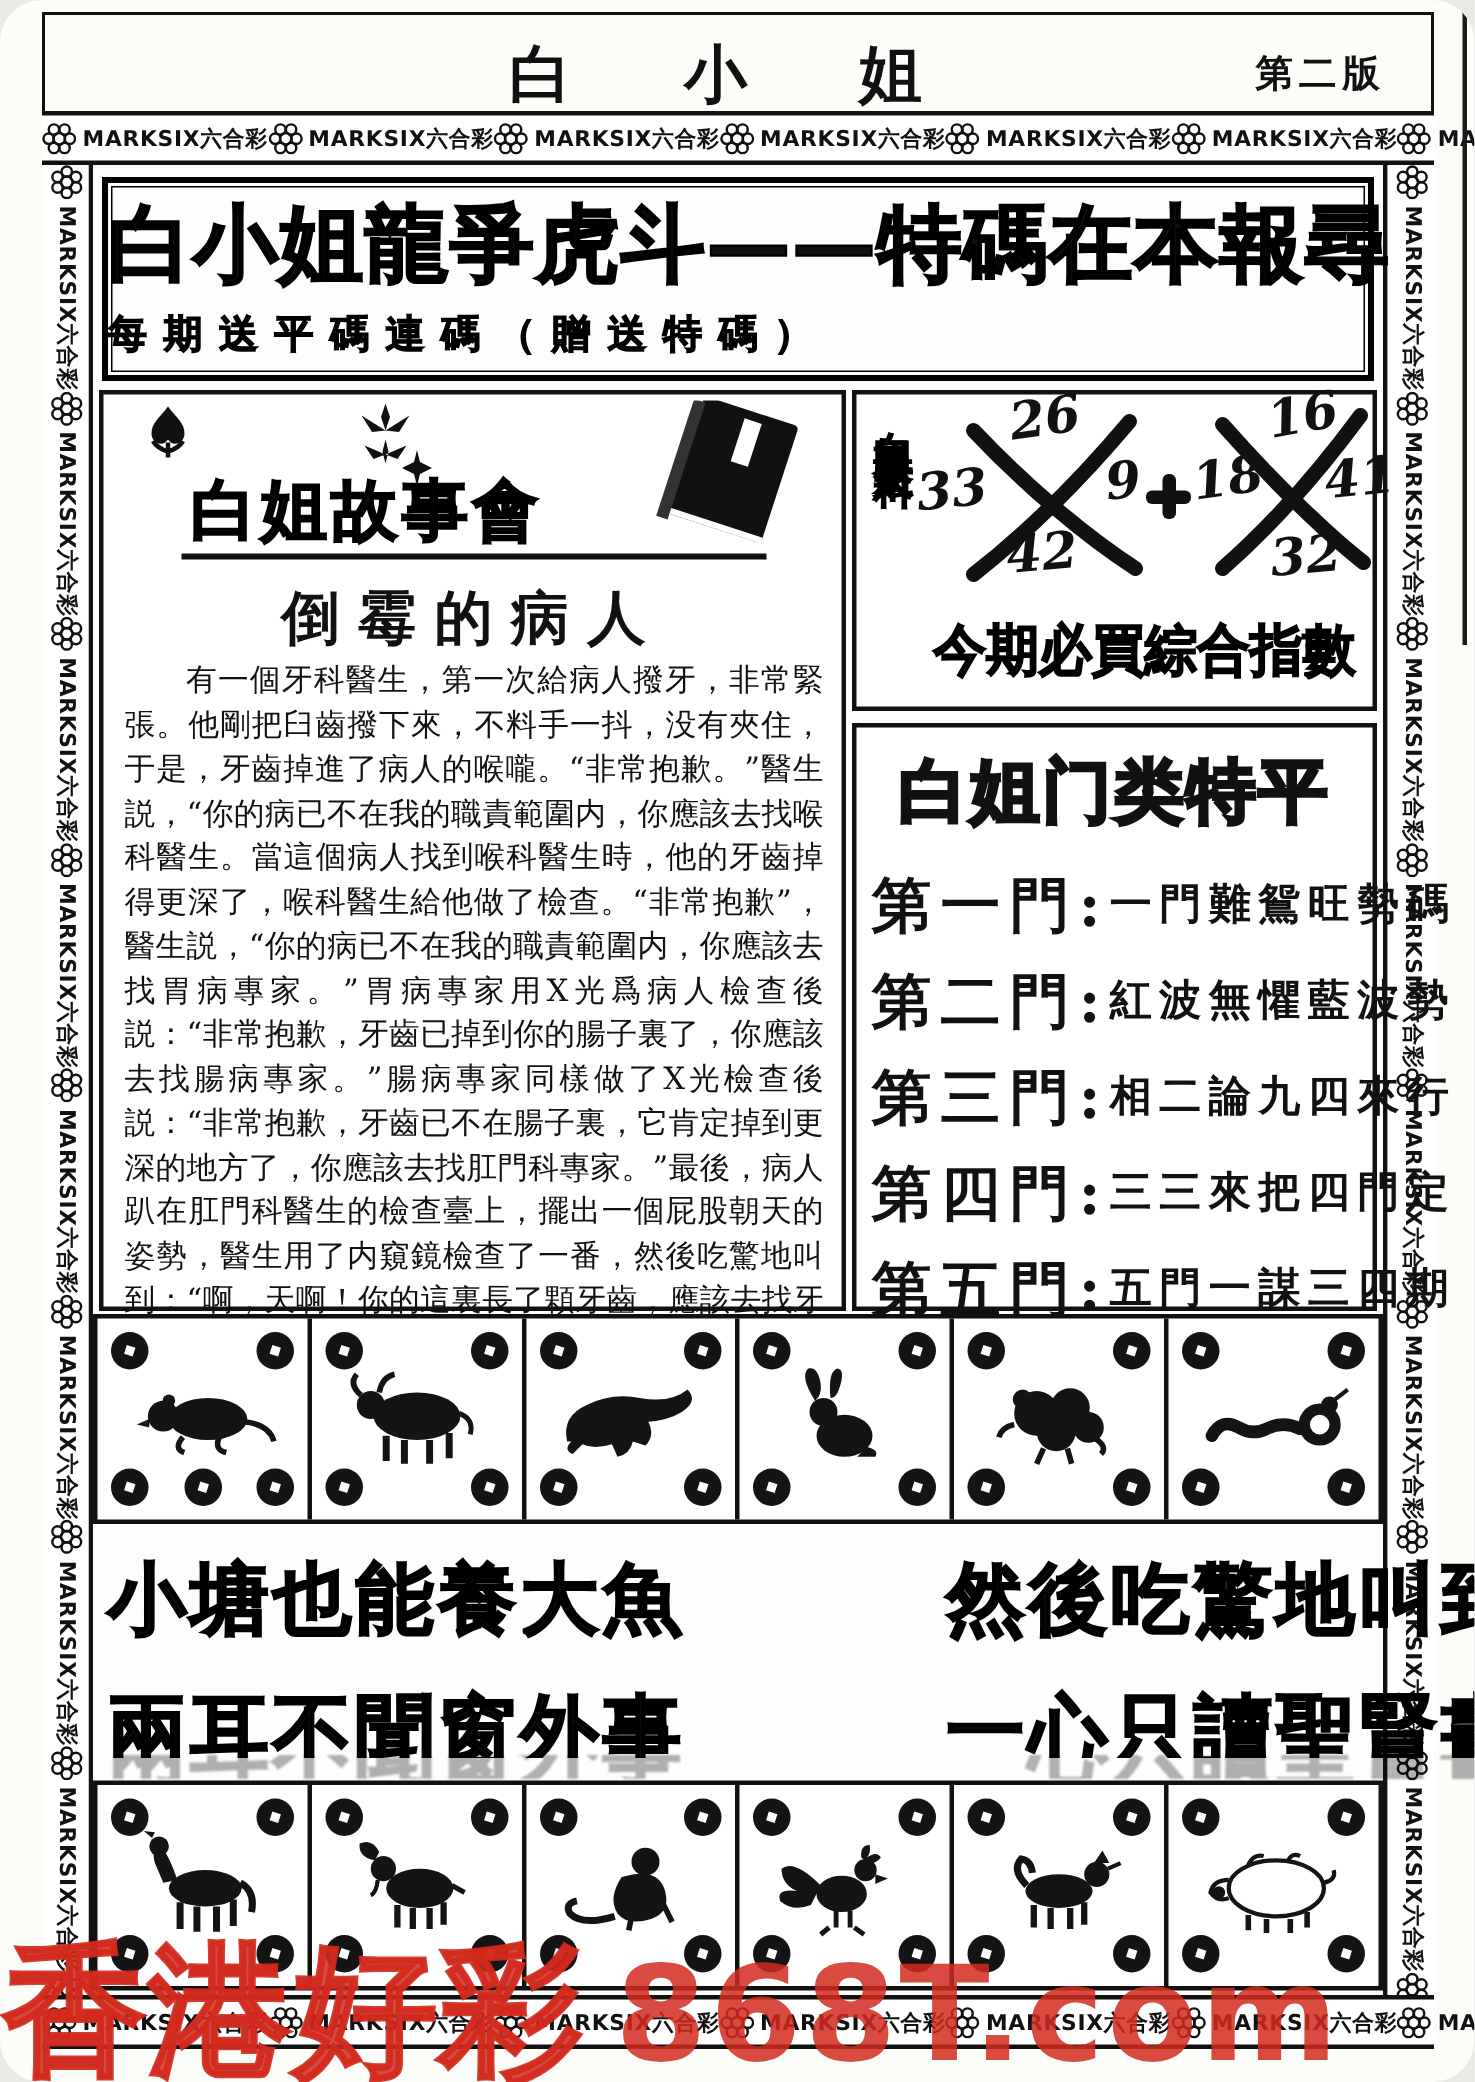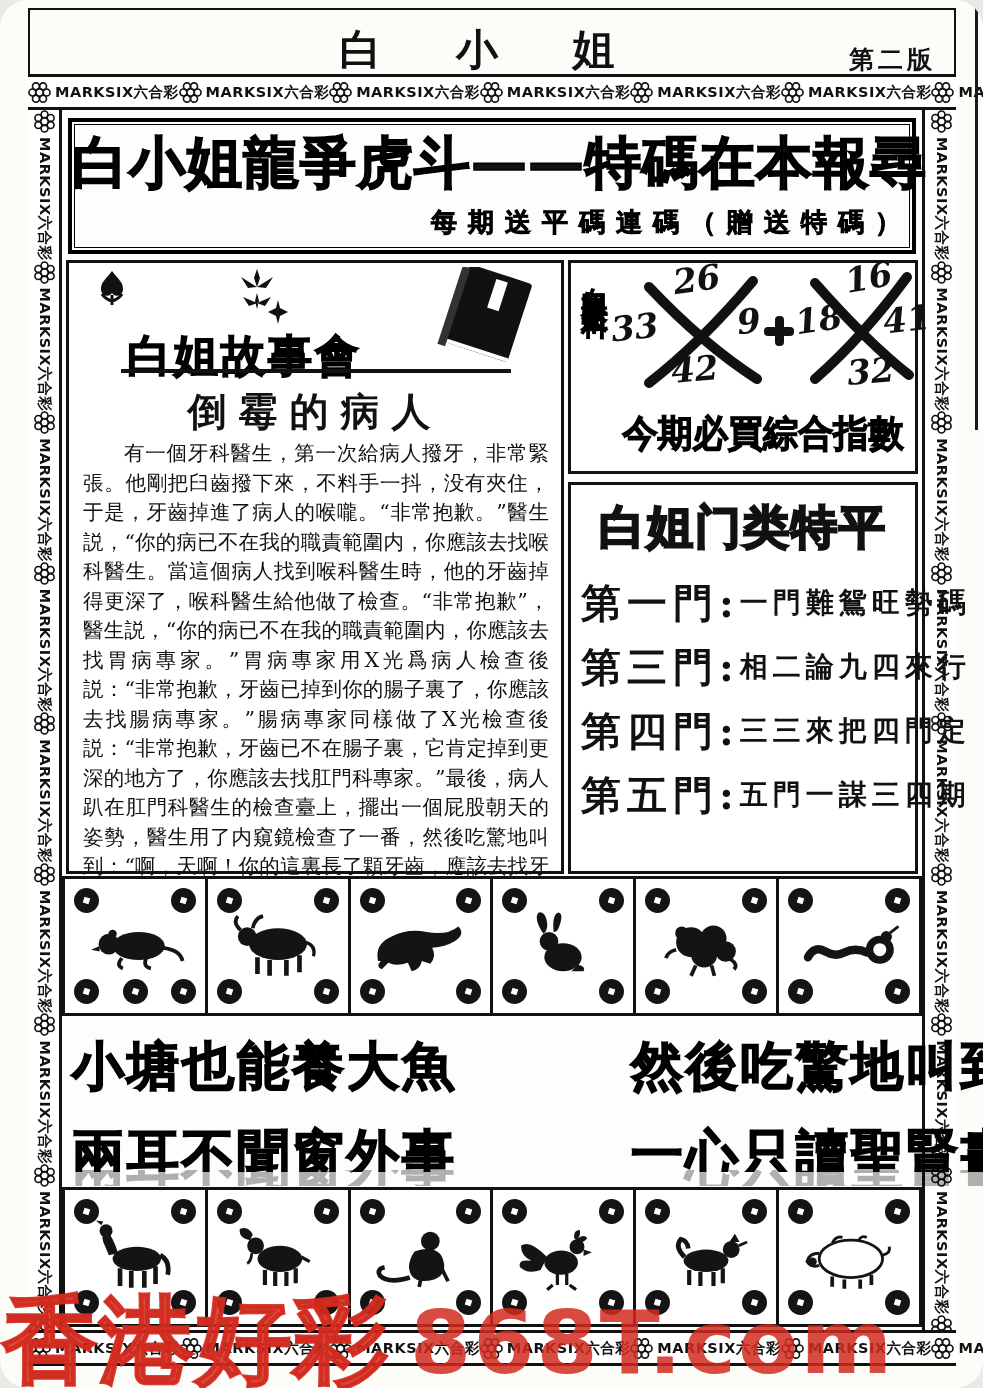--- a/index.html
+++ b/index.html
@@ -7,22 +7,22 @@
   body { font-family:"DejaVu Sans","Liberation Sans",sans-serif; color:#111; }
   .sheet { position:relative; width:983px; height:1388px; background:#fcfcf9; overflow:hidden; margin:0 auto;border-radius:28px; }
 
   
   .outer-frame { position:absolute; left:28px; top:8px; width:928px; height:1356px; border:2px solid #111; }
 
   
   .masthead { position:absolute; left:30px; top:16px; width:924px; height:58px; }
   .masthead-title { position:absolute; left:0; right:0; top:6px; text-align:center;
      font-family:"DejaVu Serif","Liberation Serif",serif; font-size:42px; font-weight:700; letter-spacing:30px; }
-  .edition { position:absolute; right:18px; top:16px; font-family:"DejaVu Serif","Liberation Serif",serif;
-     font-size:25px; font-weight:700; letter-spacing:4px;margin-top:11px; }
+  .edition { position:absolute; right:30px; top:16px; font-family:"DejaVu Serif","Liberation Serif",serif;
+     font-size:25px; font-weight:700; letter-spacing:4px; }
 
   
   .strip { display:flex; align-items:center; justify-content:space-around; background:#fff; }
   .strip-h { position:absolute; left:28px; width:928px; height:36px; border-top:3px solid #111; border-bottom:3px solid #111; }
   .strip-top { top:74px; }
   .strip-bottom { top:1330px; }
   .strip-unit { display:flex; align-items:center; gap:4px; white-space:nowrap; }
   .strip-unit .brand-text { font-size:14.5px; font-weight:700; letter-spacing:0.5px; }
   .vwrap { position:absolute; top:110px; width:34px; height:1220px; overflow:hidden; background:#fff; }
   .vwrap-left  { left:28px;  border-right:3px solid #111; }
@@ -32,29 +32,29 @@
 
   
   .content { position:absolute; left:62px; top:110px; width:860px; height:1220px; background:#fdfdfb; }
 
   
   .headline-box { position:absolute; left:6px; top:8px; width:848px; height:136px; border:4px solid #000; }
   .headline-box::after { content:""; position:absolute; inset:2px; border:1.5px solid #000; pointer-events:none; }
   .headline-title { position:absolute; left:0; right:0; top:4px; text-align:left;
      font-family:"DejaVu Serif","Liberation Serif",serif; font-weight:900; font-size:56px;
      letter-spacing:1px; -webkit-text-stroke:1.6px #000; white-space:nowrap; }
-  .headline-sub { position:absolute; left:0; right:0; bottom:10px; text-align:right;
+  .headline-sub { position:absolute; left:0; right:0; bottom:10px; text-align:left;
      font-weight:900; font-size:26px; letter-spacing:11px; -webkit-text-stroke:0.8px #000; }
 
   
   .story-box { position:absolute; left:4px; top:150px; width:498px; height:614px; border:3px solid #111; background:#fff; }
   .tulip { position:absolute; left:26px; top:6px; }
   .sparkle-a { position:absolute; left:160px; top:4px; }
   .sparkle-b { position:absolute; left:196px; top:36px; }
-  .story-section-title { position:absolute; left:58px; top:64px; font-size:44px; font-weight:900;
+  .story-section-title { position:absolute; left:58px; top:48px; font-size:44px; font-weight:900;
      letter-spacing:3px; -webkit-text-stroke:1.4px #000; }
   .story-underline { position:absolute; left:52px; top:106px; width:390px; height:4px; background:#111; }
   .book { position:absolute; right:14px; top:4px; }
   .story-title { position:absolute; left:0; right:0; top:122px; text-align:center;
      font-size:39px; font-weight:600; letter-spacing:12px; }
   .story-text { position:absolute; left:14px; right:12px; top:176px; text-align:justify;
      font-family:"DejaVu Serif","Liberation Serif",serif; font-size:20.5px; line-height:1.44; text-indent:2em; font-weight:500; }
 
   
   .tips-box { position:absolute; left:506px; top:150px; width:350px; height:214px; border:3px solid #111; background:#fff; }
@@ -653,20 +653,24 @@
       </div>
       <div class="tips-caption">今期必買綜合指數</div>
     </div>
 
     <div class="doors-box">
       <div class="doors-title">白姐门类特平</div>
       <div class="doors-list" id="doors-list">
           <div class="door-row">
             <span class="door-label">第一門:</span>
             <span class="door-text">一門難鴛旺勢碼</span>
+          </div>
+          <div class="door-row">
+            <span class="door-label">第二門:</span>
+            <span class="door-text">紅波無懼藍波勢</span>
           </div>
           <div class="door-row">
             <span class="door-label">第三門:</span>
             <span class="door-text">相二論九四來行</span>
           </div>
           <div class="door-row">
             <span class="door-label">第四門:</span>
             <span class="door-text">三三來把四門定</span>
           </div>
           <div class="door-row">

